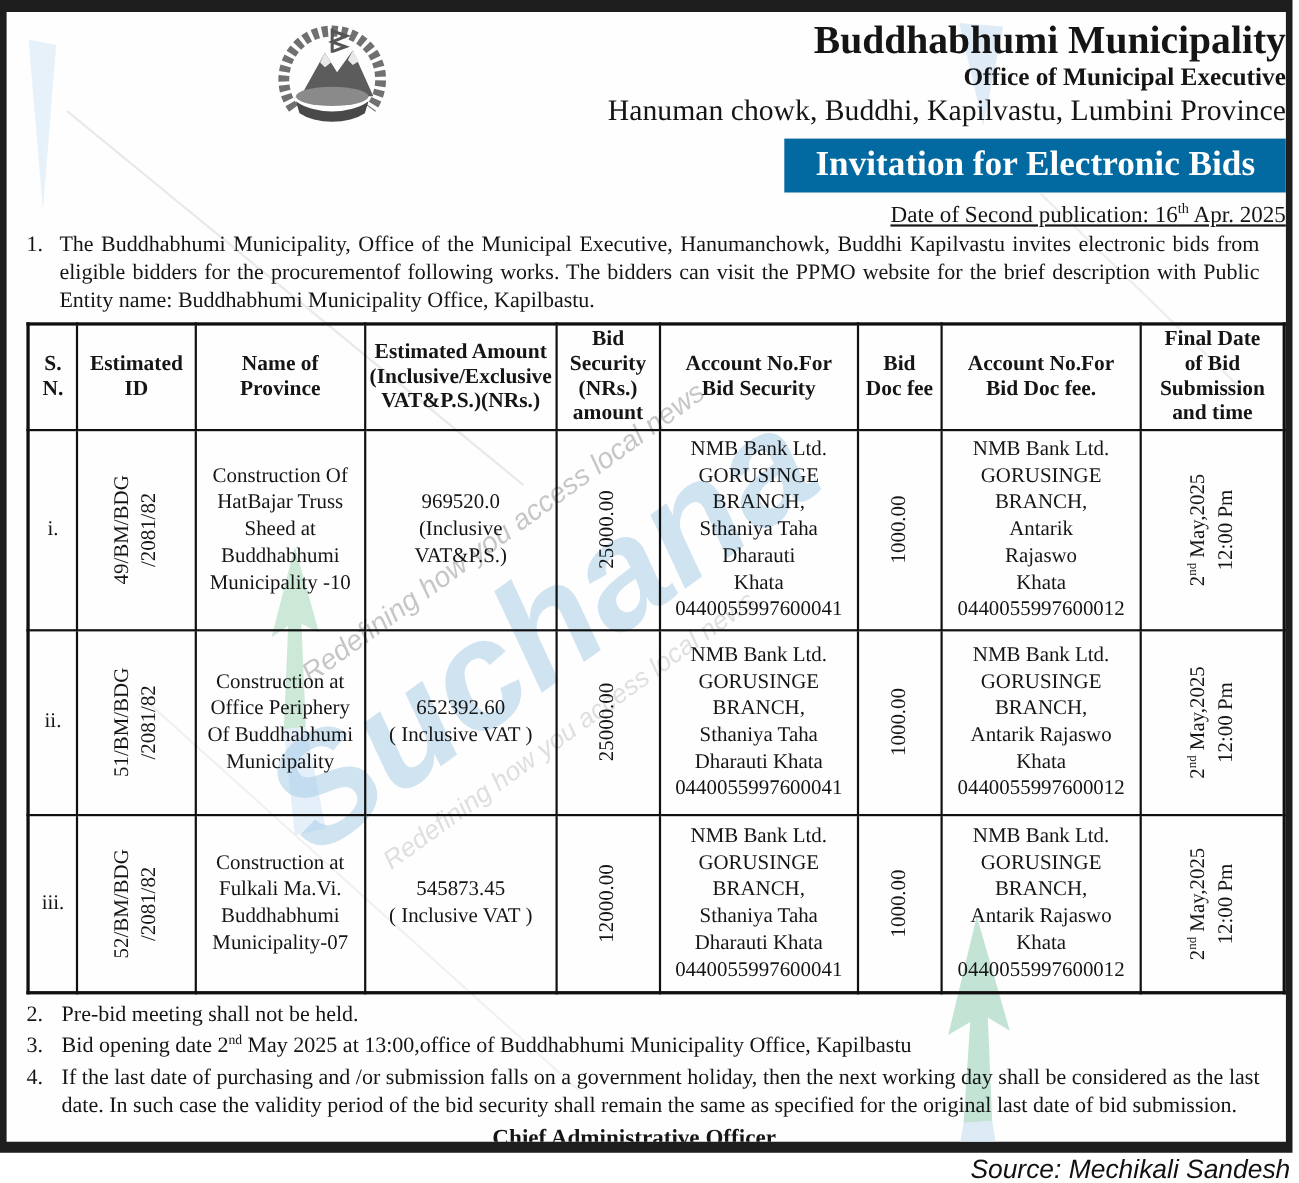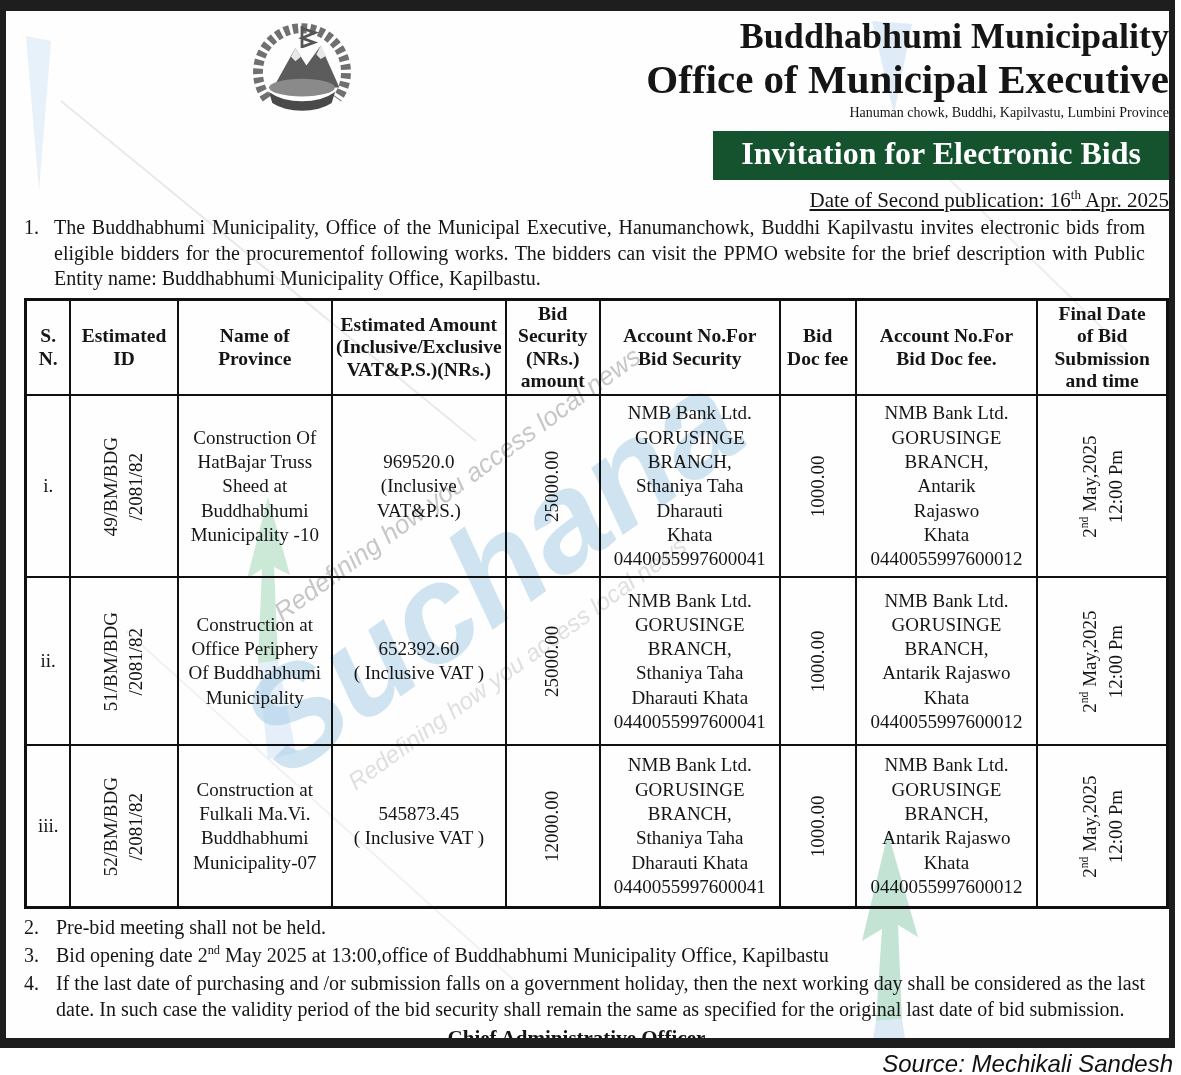--- a/index.html
+++ b/index.html
@@ -15,24 +15,24 @@
     border:6px solid #1e1e1e; border-top-width:11px; border-bottom-width:10px;
     background:#fefefe; overflow:hidden;
   }
   .wm-layer { position:absolute; inset:0; z-index:0; pointer-events:none; }
   .content { position:relative; z-index:1; }
 
   
   .header { position:relative; text-align:right; padding-top:6px; }
   .emblem { position:absolute; left:240px; top:4px; width:112px; height:110px; }
   .t1 { font-size:36px; font-weight:bold; line-height:1.08; margin:0; }
-  .t2 { font-size:41px; font-weight:bold; line-height:1.1; margin:1px 0 0; }
-  .addr { font-size:14px; margin:3px 0 4px; }
+  .t2 { font-size:23px; font-weight:bold; line-height:1.1; margin:1px 0 0; }
+  .addr { font-size:27px; margin:3px 0 4px; }
   .banner {
-    display:inline-block; background:#14532d; color:#ffffff;
+    display:inline-block; background:#0369a1; color:#ffffff;
     font-size:32px; font-weight:bold; padding:4px 28px 8px; margin-top:6px;
   }
   .pubdate { font-size:21px; margin:7px 0 2px;text-decoration:underline; }
   sup { font-size:0.62em; }
 
   
   .intro { display:flex; gap:15px; font-size:20px; line-height:1.28;
            text-align:justify; margin:2px 24px 6px 18px; }
   .intro-num { flex:0 0 auto; }
 

